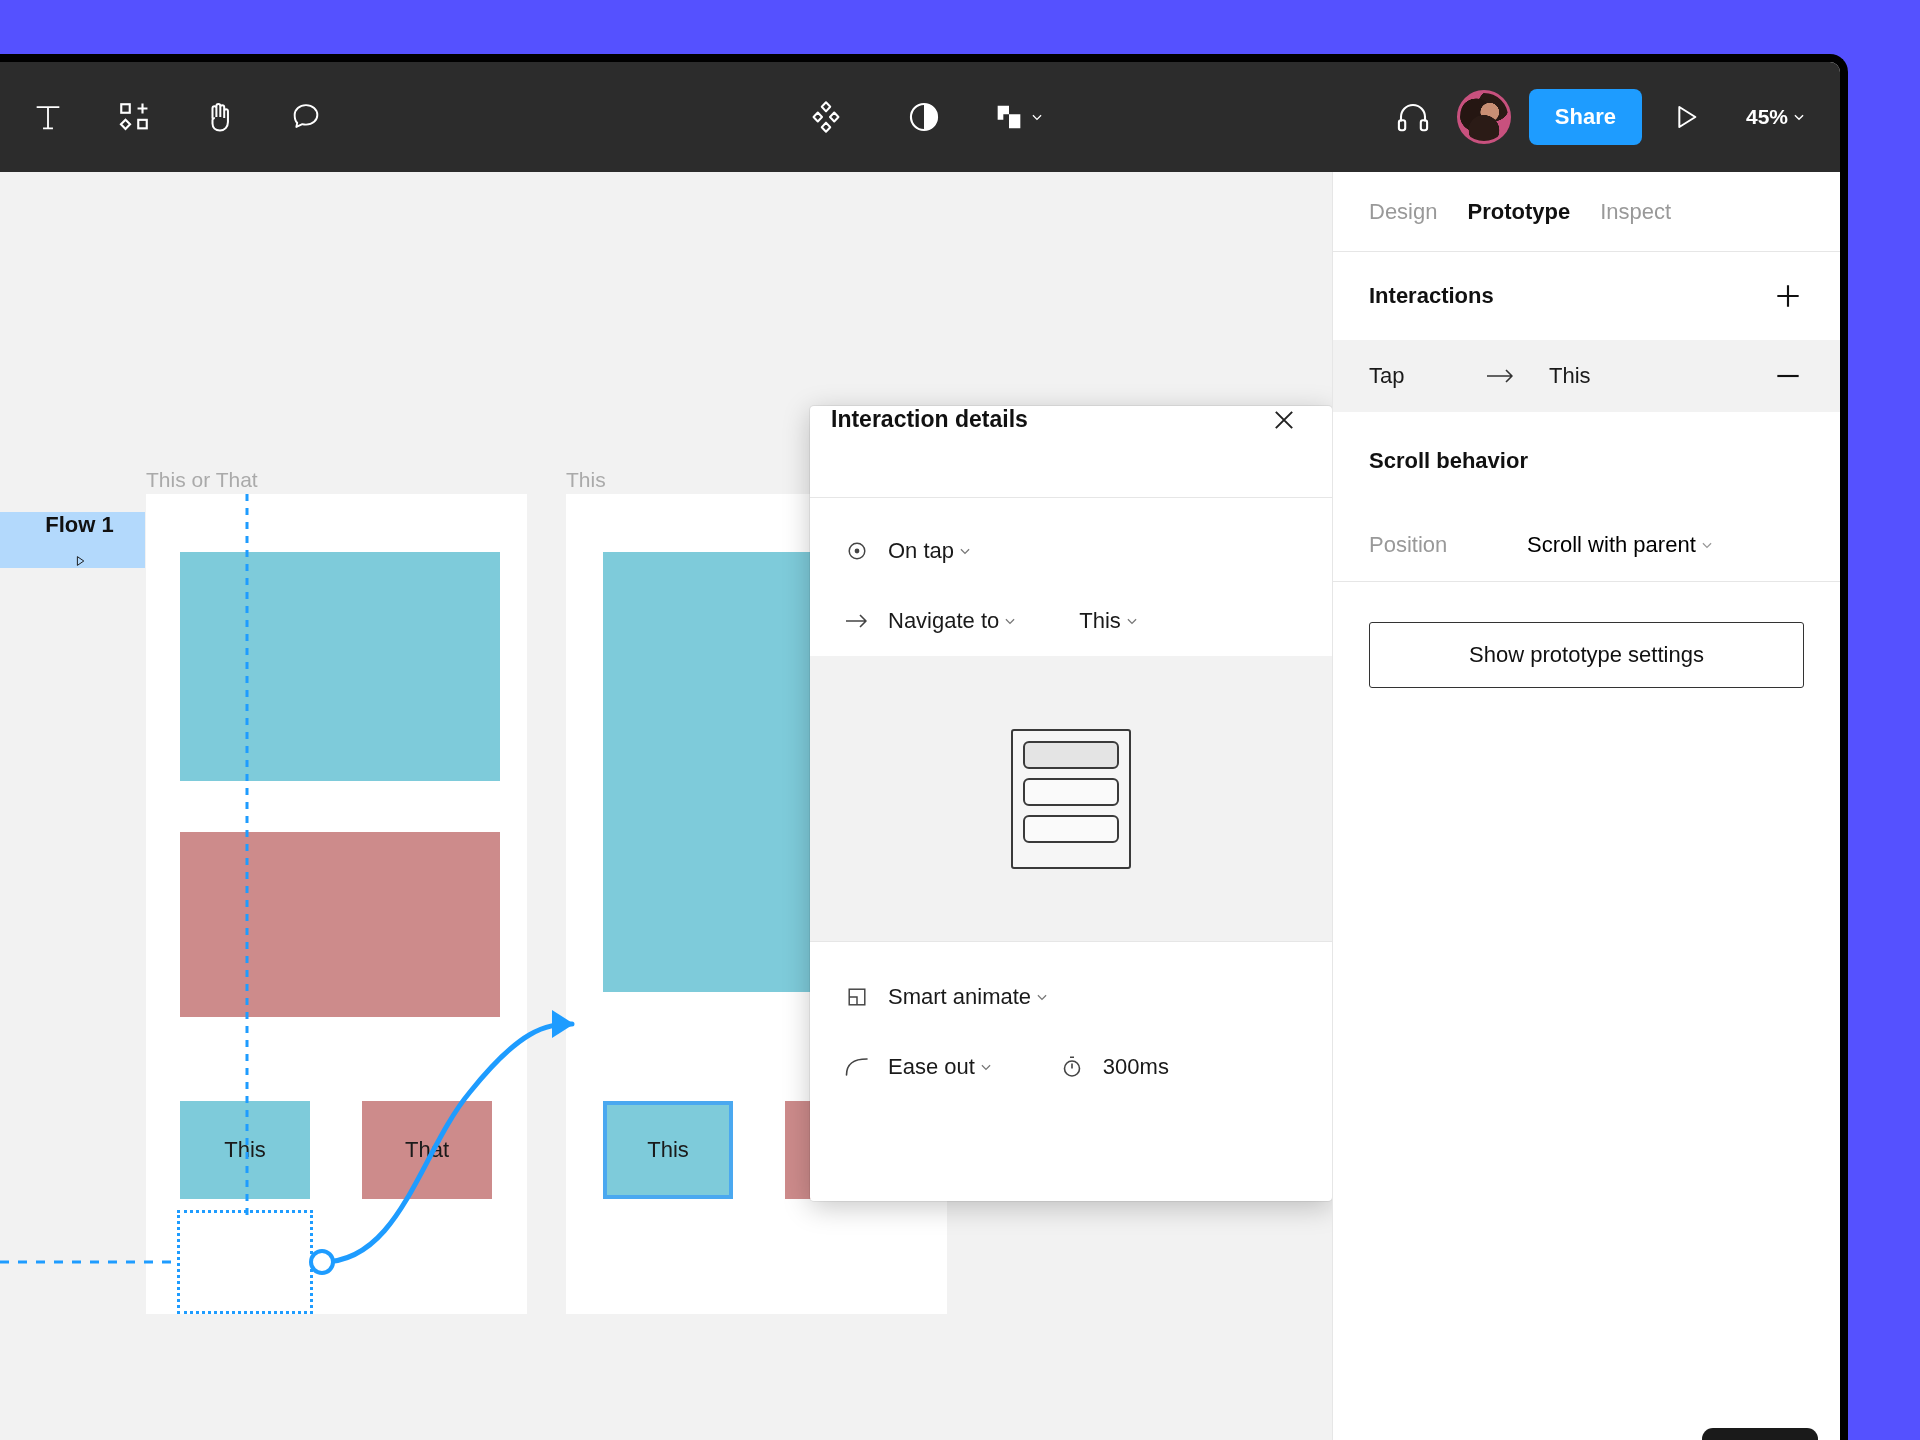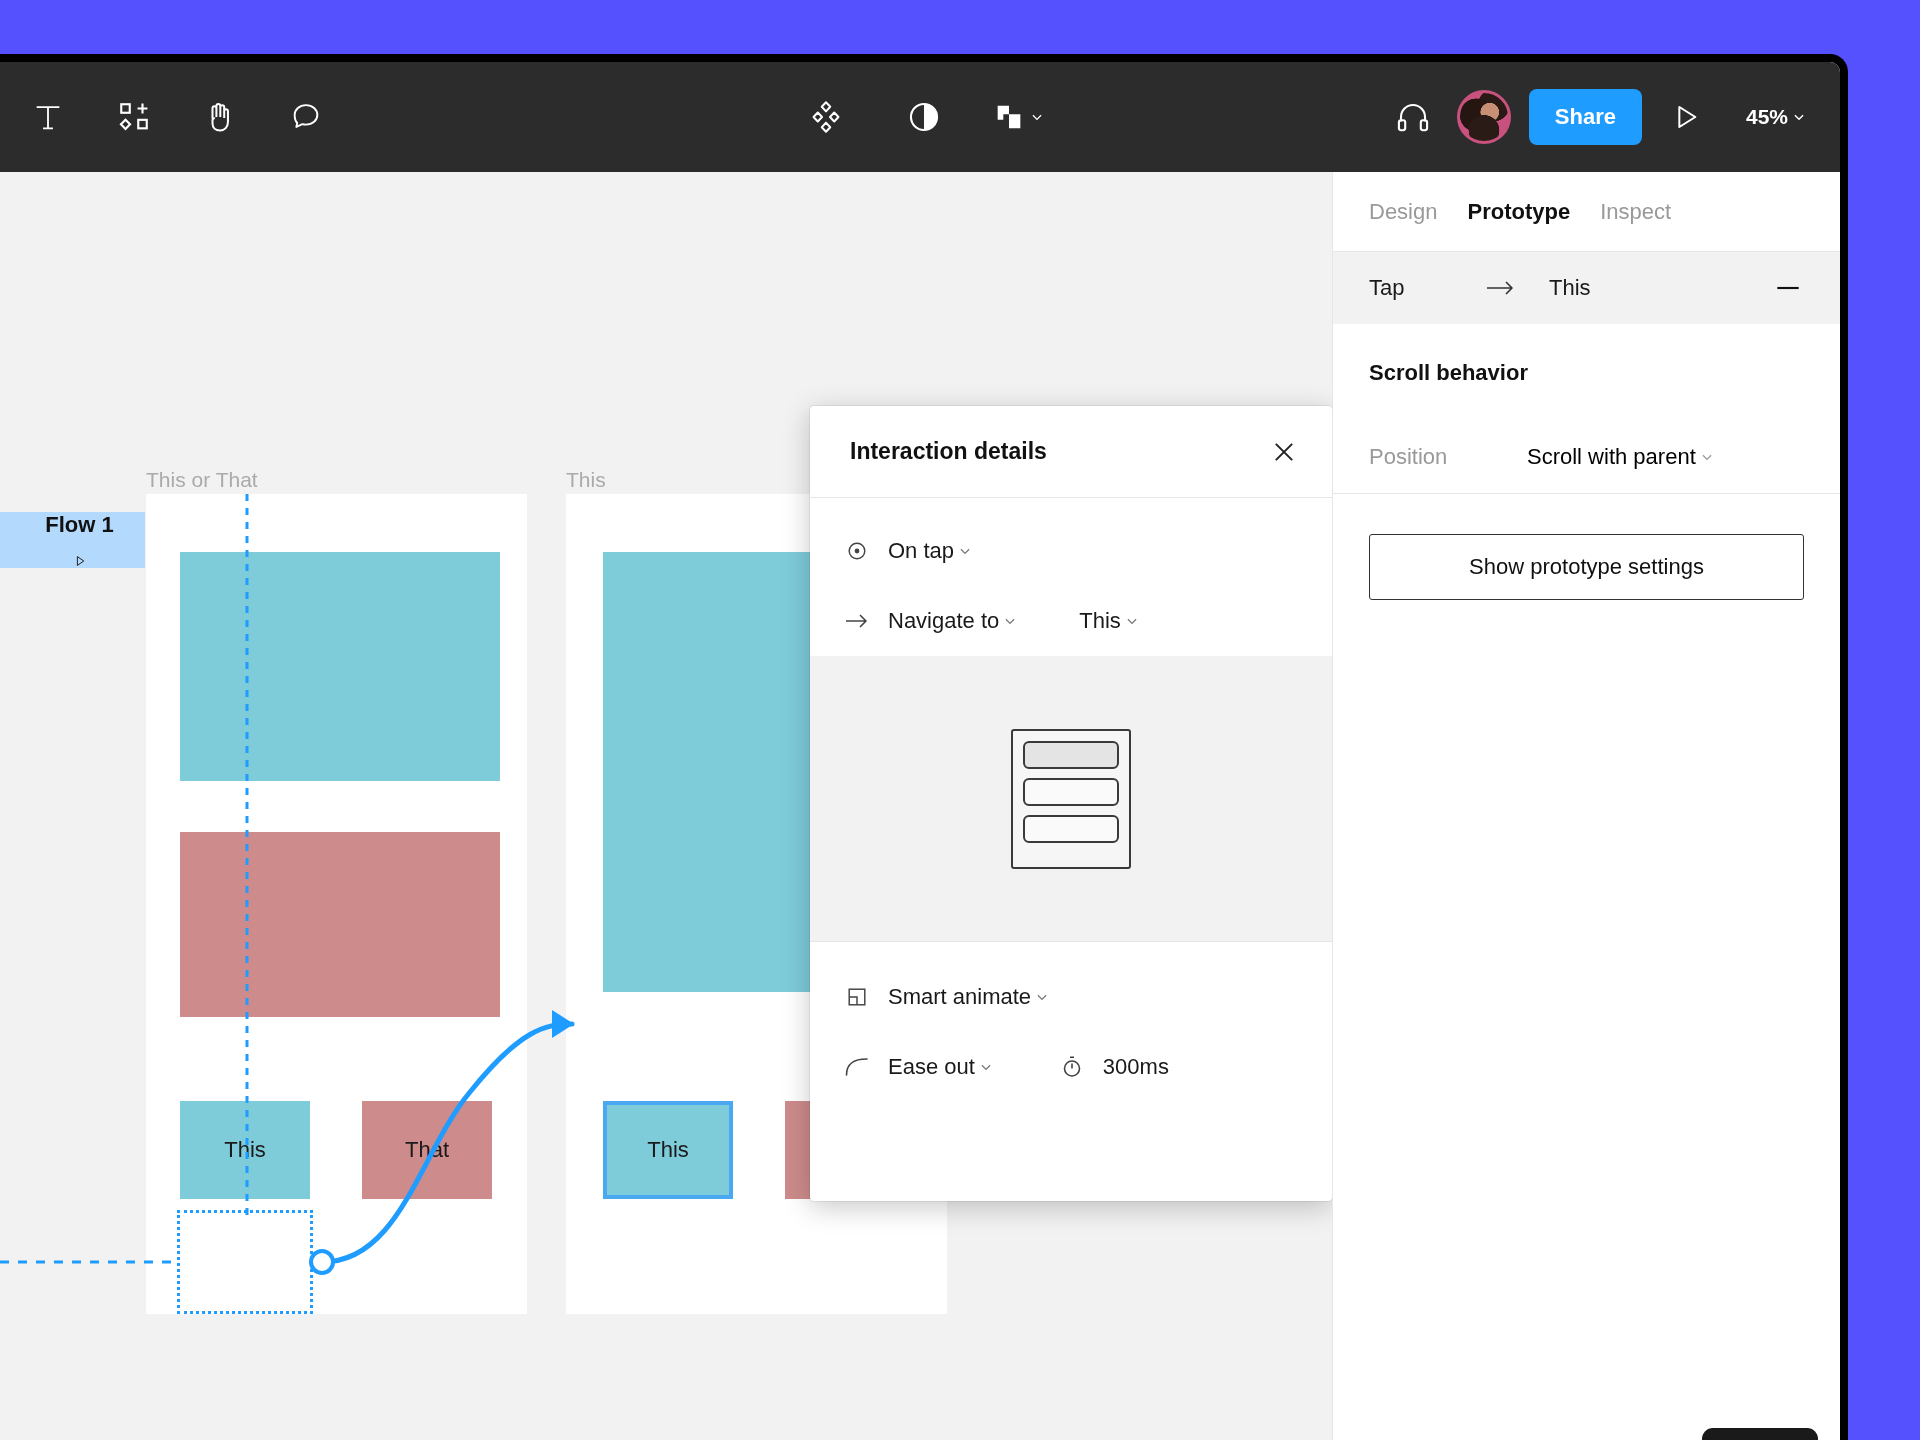--- a/index.html
+++ b/index.html
@@ -111,22 +111,22 @@
 
   
   #interaction-modal{
     position:absolute; left:810px; top:344px;
     width:522px; height:795px;
     background:#ffffff; border-radius:4px;
     box-shadow:0 6px 28px rgba(0,0,0,.22), 0 0 0 1px rgba(0,0,0,.06);
     overflow:hidden;
   }
   .modal-head{
-    height:92px; display:flex; align-items:center;
-    padding:0 34px 0 40px; justify-content:space-between;
+    height:92px; display:flex; align-items:flex-start;
+    padding:0 34px 0 21px; justify-content:space-between;
     border-bottom:1px solid #e6e6e6;
   }
   .modal-title{ font-size:23px; font-weight:bold; color:#111; }
   .row{
     display:flex; align-items:center; gap:18px;
     padding:0 34px; height:70px; color:#1a1a1a; font-size:22px;text-align:right;
   }
   .row .icon{ width:26px; display:flex; align-items:center; justify-content:center; }
   .field{ display:flex; align-items:center; cursor:pointer; }
   .section-head{
@@ -423,20 +423,28 @@
   </div>
 
   <div id="right-panel">
 
     <div id="tabs">
       <div class="tab">Design</div>
       <div class="tab active">Prototype</div>
       <div class="tab">Inspect</div>
     </div>
 
+    <div id="interactions-head">
+      <span class="panel-title">Interactions</span>
+      <span class="icon-btn">
+        <svg width="32" height="32" viewBox="0 0 24 24" fill="none" stroke="#111" stroke-width="1.6">
+          <path d="M12 4v16M4 12h16"></path>
+        </svg>
+      </span>
+    </div>
 
     <div id="interaction-row">
       <span class="trig">Tap</span>
       <span class="arw">
         <svg width="30" height="20" viewBox="0 0 30 20" fill="none" stroke="#333" stroke-width="1.6" stroke-linejoin="round">
           <path d="M2 10h25M21 4l6 6-6 6"></path>
         </svg>
       </span>
       <span class="dest">This</span>
       <span class="icon-btn">

